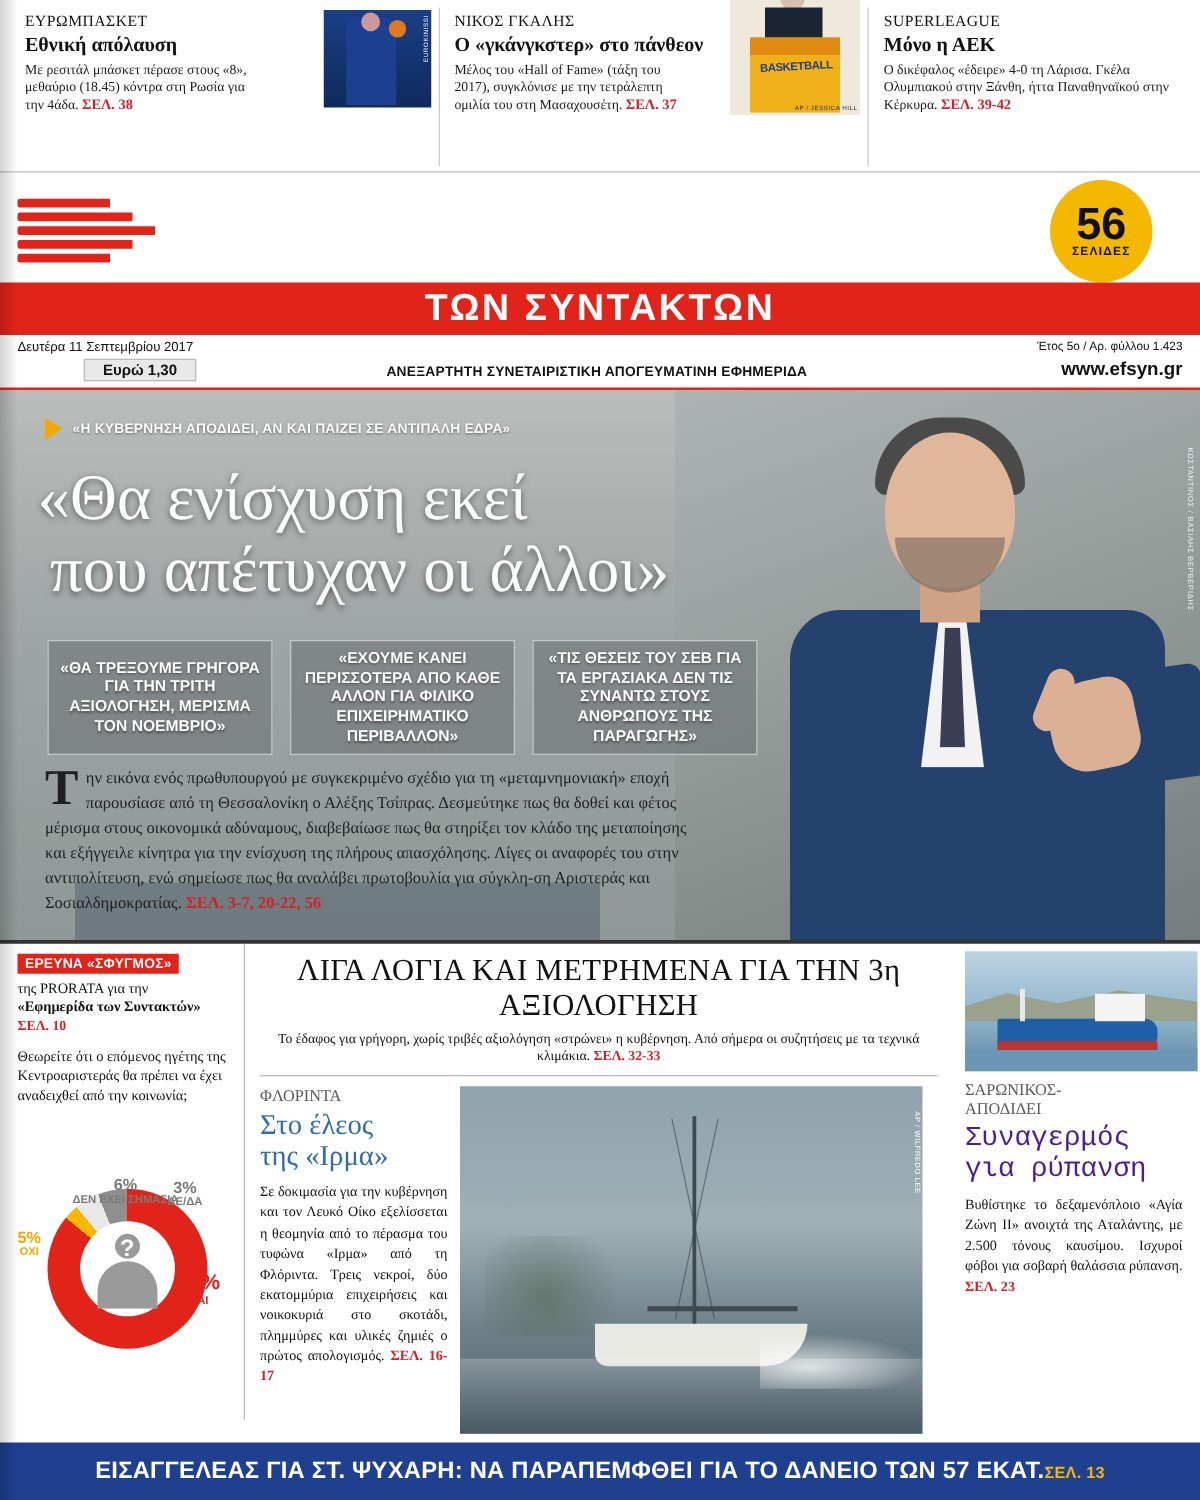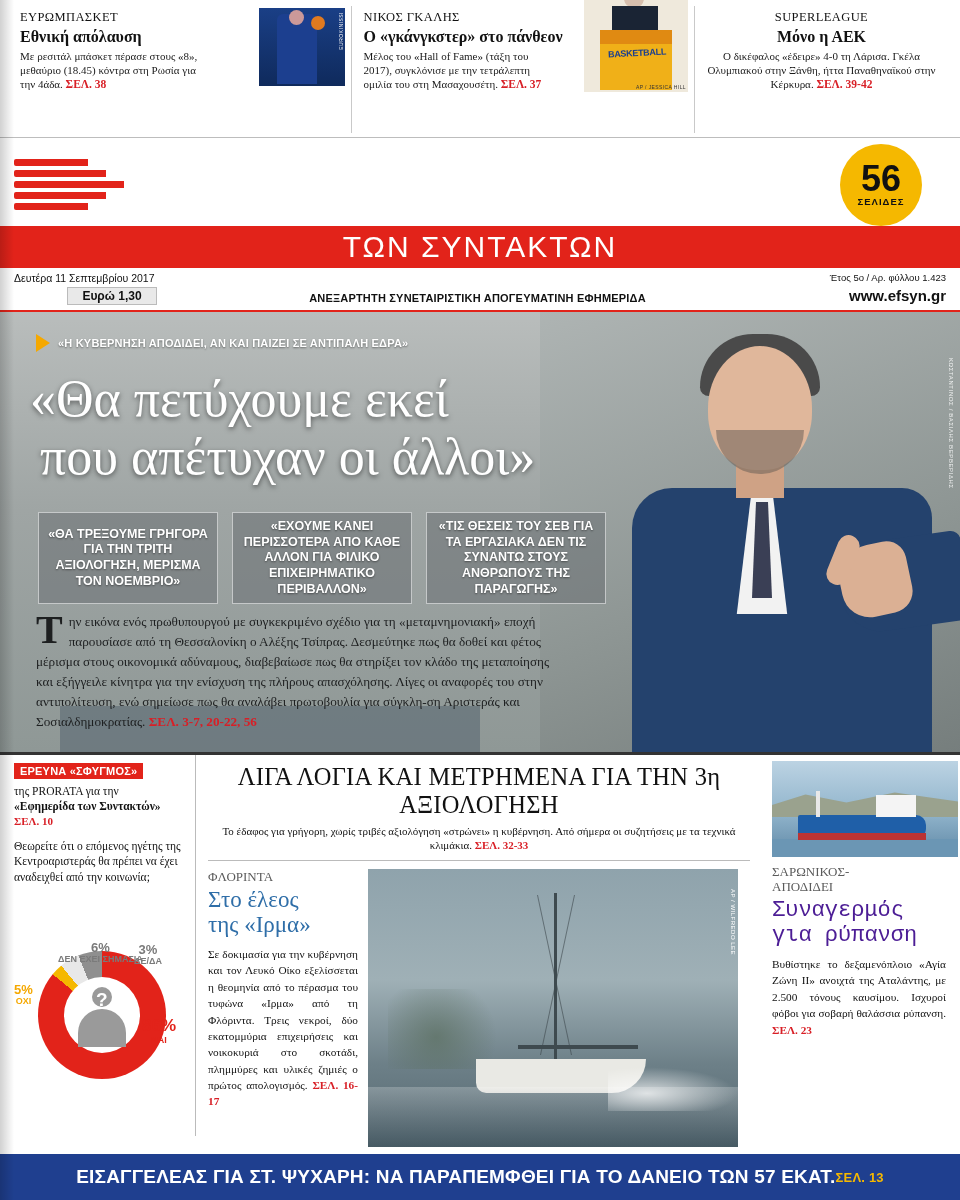--- a/index.html
+++ b/index.html
@@ -113,21 +113,21 @@
   .pages-num { font-size:36px; font-weight:bold; line-height:.9; }
   .pages-lbl { font-size:9.5px; letter-spacing:1px; font-weight:bold; }
 
   
   .redbar {
     background:#e2231a; height:42px;
     display:flex; align-items:center; justify-content:center;
     position:relative;
   }
   .redbar-title {
-    color:#fff; font-weight:normal; font-size:30px; letter-spacing:2px;
+    color:#fff; font-weight:bold; font-size:30px; letter-spacing:2px;
     font-family:"Liberation Sans", sans-serif;
   }
   .infobar {
     height:44px; display:flex; align-items:stretch; border-bottom:2px solid #e2231a;
     position:relative; background:#fff;
   }
   .info-left { width:210px; position:relative; padding-left:14px; }
   .info-date { font-size:10.5px; padding-top:4px; }
   .info-price-wrap { display:flex; justify-content:center; margin-top:3px; }
   .info-price {
@@ -343,21 +343,21 @@
         <div class="pd-bg"></div>
         <div class="pd-head"></div>
           <div class="pd-body"></div>
         <div class="pd-podium"></div>
           <div class="pd-podium2"></div>
         <div class="pd-text">BASKETBALL</div>
         <div class="credit-h" style="right:2px;bottom:2px;color:#333;">AP / JESSICA HILL</div>
       </div>
     </div>
 
-    <div class="teaser" style="flex:0 0 252px;text-align:center;">
+    <div class="teaser" style="flex:0 0 252px;">
       <div class="teaser-kicker">SUPERLEAGUE</div>
       <div class="teaser-head">Μόνο η ΑΕΚ</div>
       <div class="teaser-body" style="max-width:236px;">
         <span>Ο δικέφαλος «έδειρε» 4-0 τη Λάρισα. Γκέλα Ολυμπιακού στην Ξάνθη, ήττα Παναθηναϊκού στην Κέρκυρα.</span>
         <span class="teaser-page">ΣΕΛ. 39-42</span>
       </div>
     </div>
   </div>
 
   <div class="masthead">
@@ -409,21 +409,21 @@
       <div class="hero-credit">ΚΩΣΤΑΝΤΙΝΟΣ / ΒΑΣΙΛΗΣ ΒΕΡΒΕΡΙΔΗΣ</div>
     </div>
     <div class="hero-desk"></div>
 
     <div class="hero-kicker">
       <div class="tri"></div>
       <span>«Η ΚΥΒΕΡΝΗΣΗ ΑΠΟΔΙΔΕΙ, ΑΝ ΚΑΙ ΠΑΙΖΕΙ ΣΕ ΑΝΤΙΠΑΛΗ ΕΔΡΑ»</span>
     </div>
 
     <div class="hero-headline">
-      <span class="l1">«Θα πετύχουμε εκεί</span>
+      <span class="l1">«Θα ενίσχυση εκεί</span>
       <span class="l2">που απέτυχαν οι άλλοι»</span>
     </div>
 
     <div class="boxes">
       <div class="box">«ΘΑ ΤΡΕΞΟΥΜΕ ΓΡΗΓΟΡΑ ΓΙΑ ΤΗΝ ΤΡΙΤΗ ΑΞΙΟΛΟΓΗΣΗ, ΜΕΡΙΣΜΑ ΤΟΝ ΝΟΕΜΒΡΙΟ»</div>
       <div class="box">«ΕΧΟΥΜΕ ΚΑΝΕΙ ΠΕΡΙΣΣΟΤΕΡΑ ΑΠΟ ΚΑΘΕ ΑΛΛΟΝ ΓΙΑ ΦΙΛΙΚΟ ΕΠΙΧΕΙΡΗΜΑΤΙΚΟ ΠΕΡΙΒΑΛΛΟΝ»</div>
       <div class="box">«ΤΙΣ ΘΕΣΕΙΣ ΤΟΥ ΣΕΒ ΓΙΑ ΤΑ ΕΡΓΑΣΙΑΚΑ ΔΕΝ ΤΙΣ ΣΥΝΑΝΤΩ ΣΤΟΥΣ ΑΝΘΡΩΠΟΥΣ ΤΗΣ ΠΑΡΑΓΩΓΗΣ»</div>
     </div>
 
     <div class="hero-lead">

